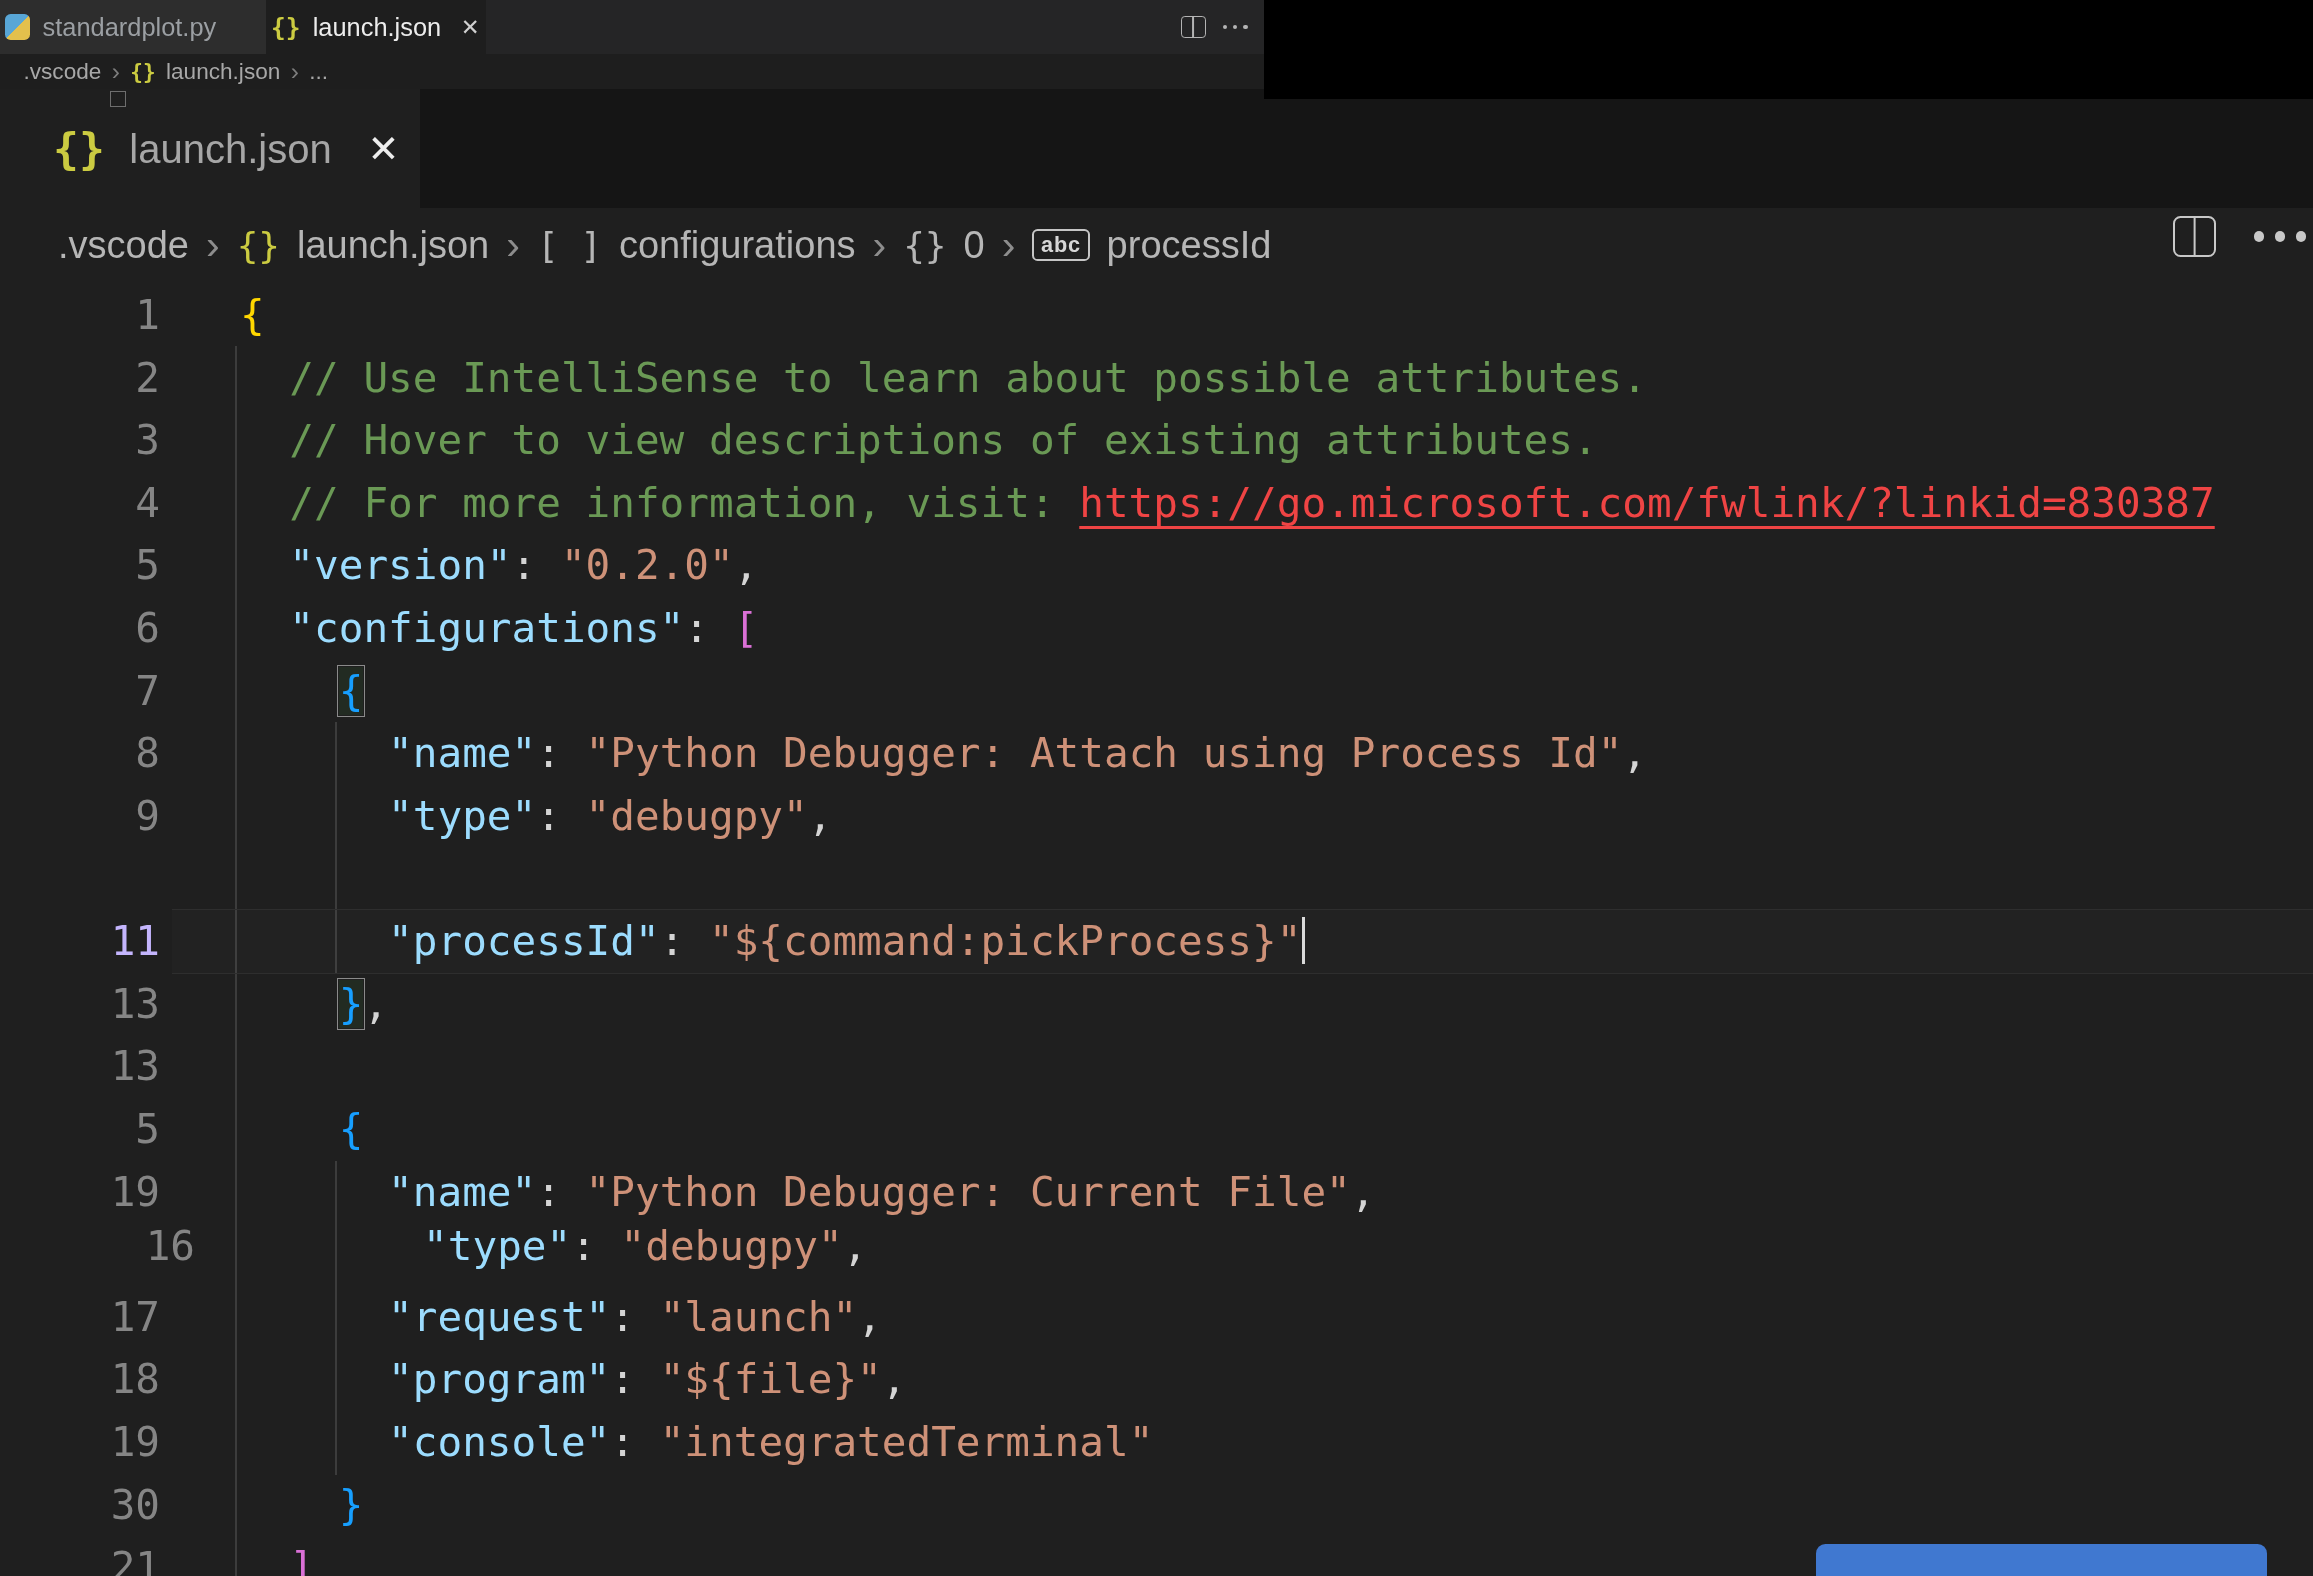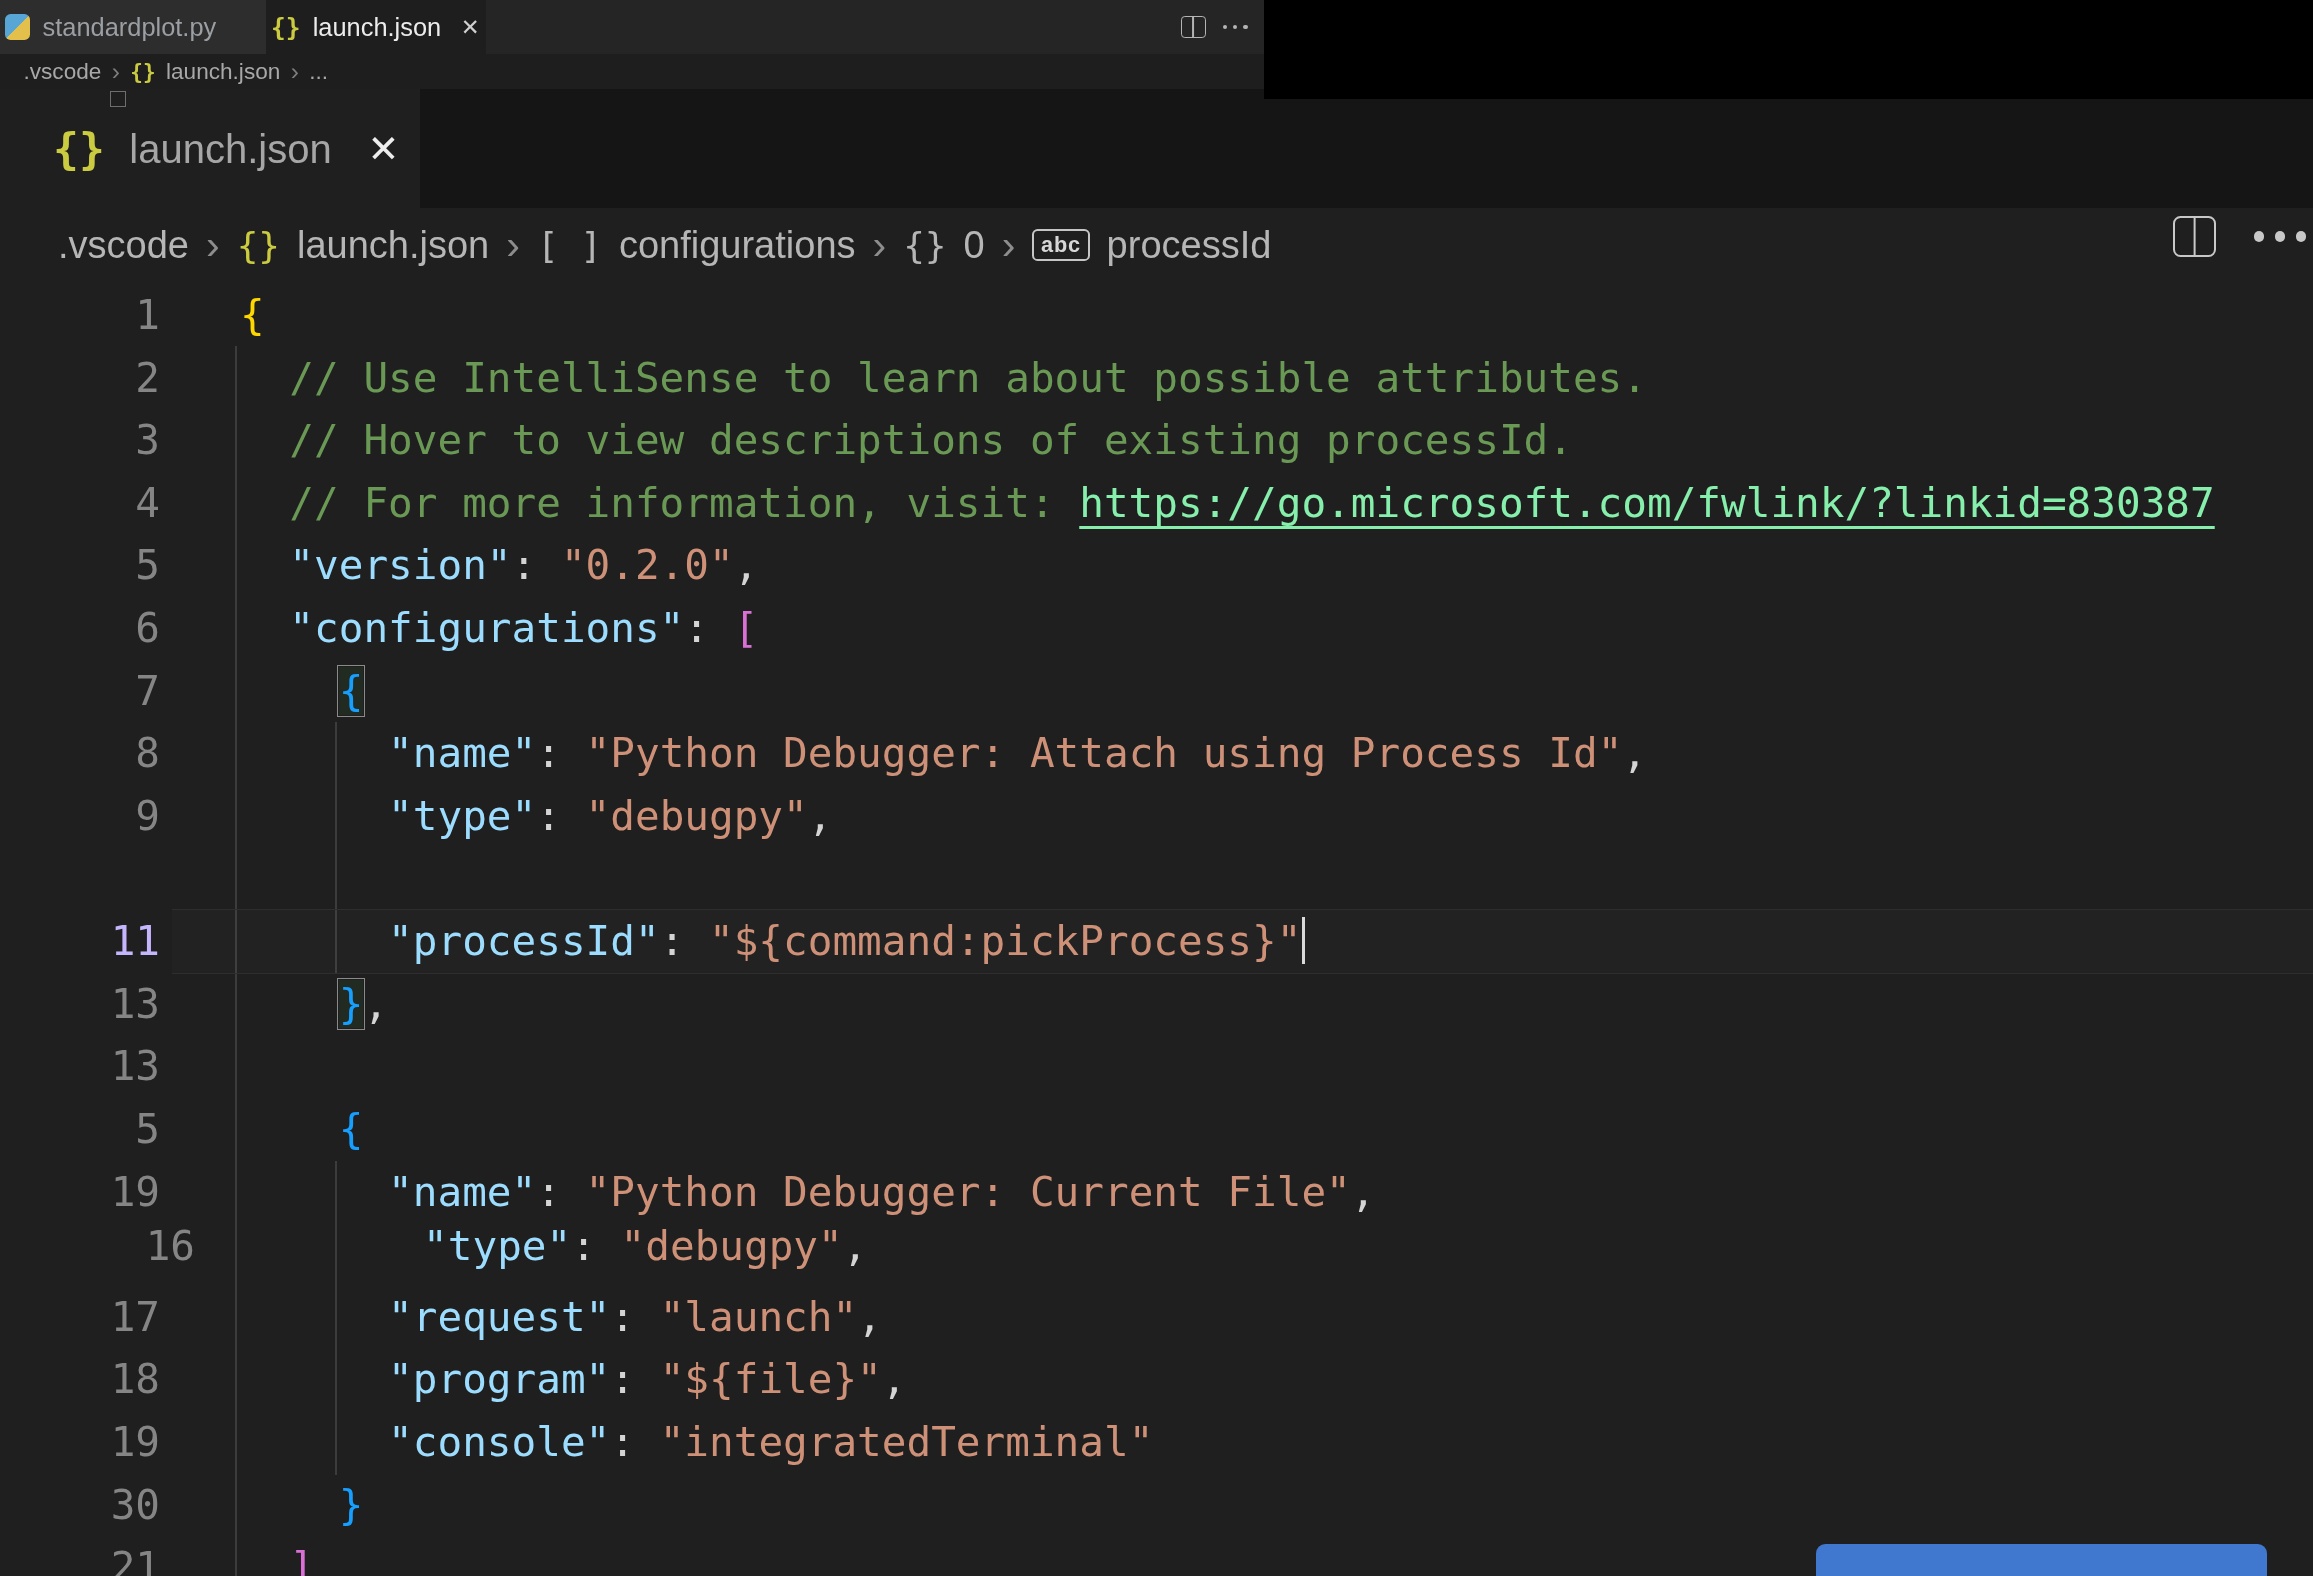--- a/index.html
+++ b/index.html
@@ -62,21 +62,21 @@
   .row{position:absolute;left:0;right:0;height:63px;line-height:63px;white-space:pre;}
   .ln{position:absolute;left:0;width:160px;text-align:right;color:#858585;}
   .row.current .ln{color:#c4b5fd;}
   .codeline{position:absolute;left:240px;}
   .row.current::before{content:"";position:absolute;left:172px;right:0;top:-0.9px;bottom:-0.9px;
       border-top:1.9px solid #2e2e2e;border-bottom:1.9px solid #2e2e2e;background:rgba(255,255,255,.016);}
   .tk-key{color:#9CDCFE;}
   .tk-str{color:#CE9178;}
   .tk-pun{color:#D4D4D4;}
   .tk-com{color:#6A9955;}
-  .tk-lnk{color:#86efac;text-decoration:underline;text-decoration-thickness:2.8px;text-underline-offset:8.5px;}
+  .tk-lnk{color:#ef4444;text-decoration:underline;text-decoration-thickness:2.8px;text-underline-offset:8.5px;}
   .tk-b1{color:#FFD700;}
   .tk-b2{color:#DA70D6;}
   .tk-b3{color:#179FFF;}
   .tk-b3m{color:#179FFF;outline:1.9px solid #8a8a8a;outline-offset:1.9px;background:rgba(60,120,60,.14);}
   .cursor{display:inline-block;width:2.8px;height:47px;background:#dadada;vertical-align:-8.5px;margin-left:0.9px;}
 
   .add-btn{position:absolute;left:1816px;top:1544px;width:451px;height:32px;background:#4078d0;
            border-radius:9.4px 9.4px 0 0;border:none;z-index:10;}
 </style>
 </head>
@@ -146,21 +146,21 @@
     <span class="abc-box">abc</span>
     <span>processId</span>
   </div>
 
 <div class="code-area" id="code-area">
   <div class="guide" id="guide0"></div>
   <div class="guide" id="guide4a"></div>
   <div class="guide" id="guide4b"></div>
 <div class="row" style="top: 1.9px;"><span class="ln">1</span><span class="codeline" style="padding-left: 0ch;"><span class="tk-b1">{</span></span></div>
     <div class="row" style="top: 65px;"><span class="ln">2</span><span class="codeline" style="padding-left: 2ch;"><span class="tk-com">// Use IntelliSense to learn about possible attributes.</span></span></div>
-    <div class="row" style="top: 127px;"><span class="ln">3</span><span class="codeline" style="padding-left: 2ch;"><span class="tk-com">// Hover to view descriptions of existing processId.</span></span></div>
+    <div class="row" style="top: 127px;"><span class="ln">3</span><span class="codeline" style="padding-left: 2ch;"><span class="tk-com">// Hover to view descriptions of existing attributes.</span></span></div>
     <div class="row" style="top: 190px;"><span class="ln">4</span><span class="codeline" style="padding-left: 2ch;"><span class="tk-com">// For more information, visit: </span><span class="tk-lnk">https://go.microsoft.com/fwlink/?linkid=830387</span></span></div>
     <div class="row" style="top: 252px;"><span class="ln">5</span><span class="codeline" style="padding-left: 2ch;"><span class="tk-key">"version"</span><span class="tk-pun">: </span><span class="tk-str">"0.2.0"</span><span class="tk-pun">,</span></span></div>
     <div class="row" style="top: 315px;"><span class="ln">6</span><span class="codeline" style="padding-left: 2ch;"><span class="tk-key">"configurations"</span><span class="tk-pun">: </span><span class="tk-b2">[</span></span></div>
     <div class="row" style="top: 378px;"><span class="ln">7</span><span class="codeline" style="padding-left: 4ch;"><span class="tk-b3m">{</span></span></div>
     <div class="row" style="top: 440px;"><span class="ln">8</span><span class="codeline" style="padding-left: 6ch;"><span class="tk-key">"name"</span><span class="tk-pun">: </span><span class="tk-str">"Python Debugger: Attach using Process Id"</span><span class="tk-pun">,</span></span></div>
     <div class="row" style="top: 503px;"><span class="ln">9</span><span class="codeline" style="padding-left: 6ch;"><span class="tk-key">"type"</span><span class="tk-pun">: </span><span class="tk-str">"debugpy"</span><span class="tk-pun">,</span></span></div>
     <div class="row current" style="top: 628px;"><span class="ln">11</span><span class="codeline" style="padding-left: 6ch;"><span class="tk-key">"processId"</span><span class="tk-pun">: </span><span class="tk-str">"${command:pickProcess}"</span><span class="cursor"></span></span></div>
     <div class="row" style="top: 691px;"><span class="ln">13</span><span class="codeline" style="padding-left: 4ch;"><span class="tk-b3m">}</span><span class="tk-pun">,</span></span></div>
     <div class="row" style="top: 753px;"><span class="ln">13</span><span class="codeline" style="padding-left: 0ch;"></span></div>
     <div class="row" style="top: 816px;"><span class="ln">5</span><span class="codeline" style="padding-left: 4ch;"><span class="tk-b3">{</span></span></div>

